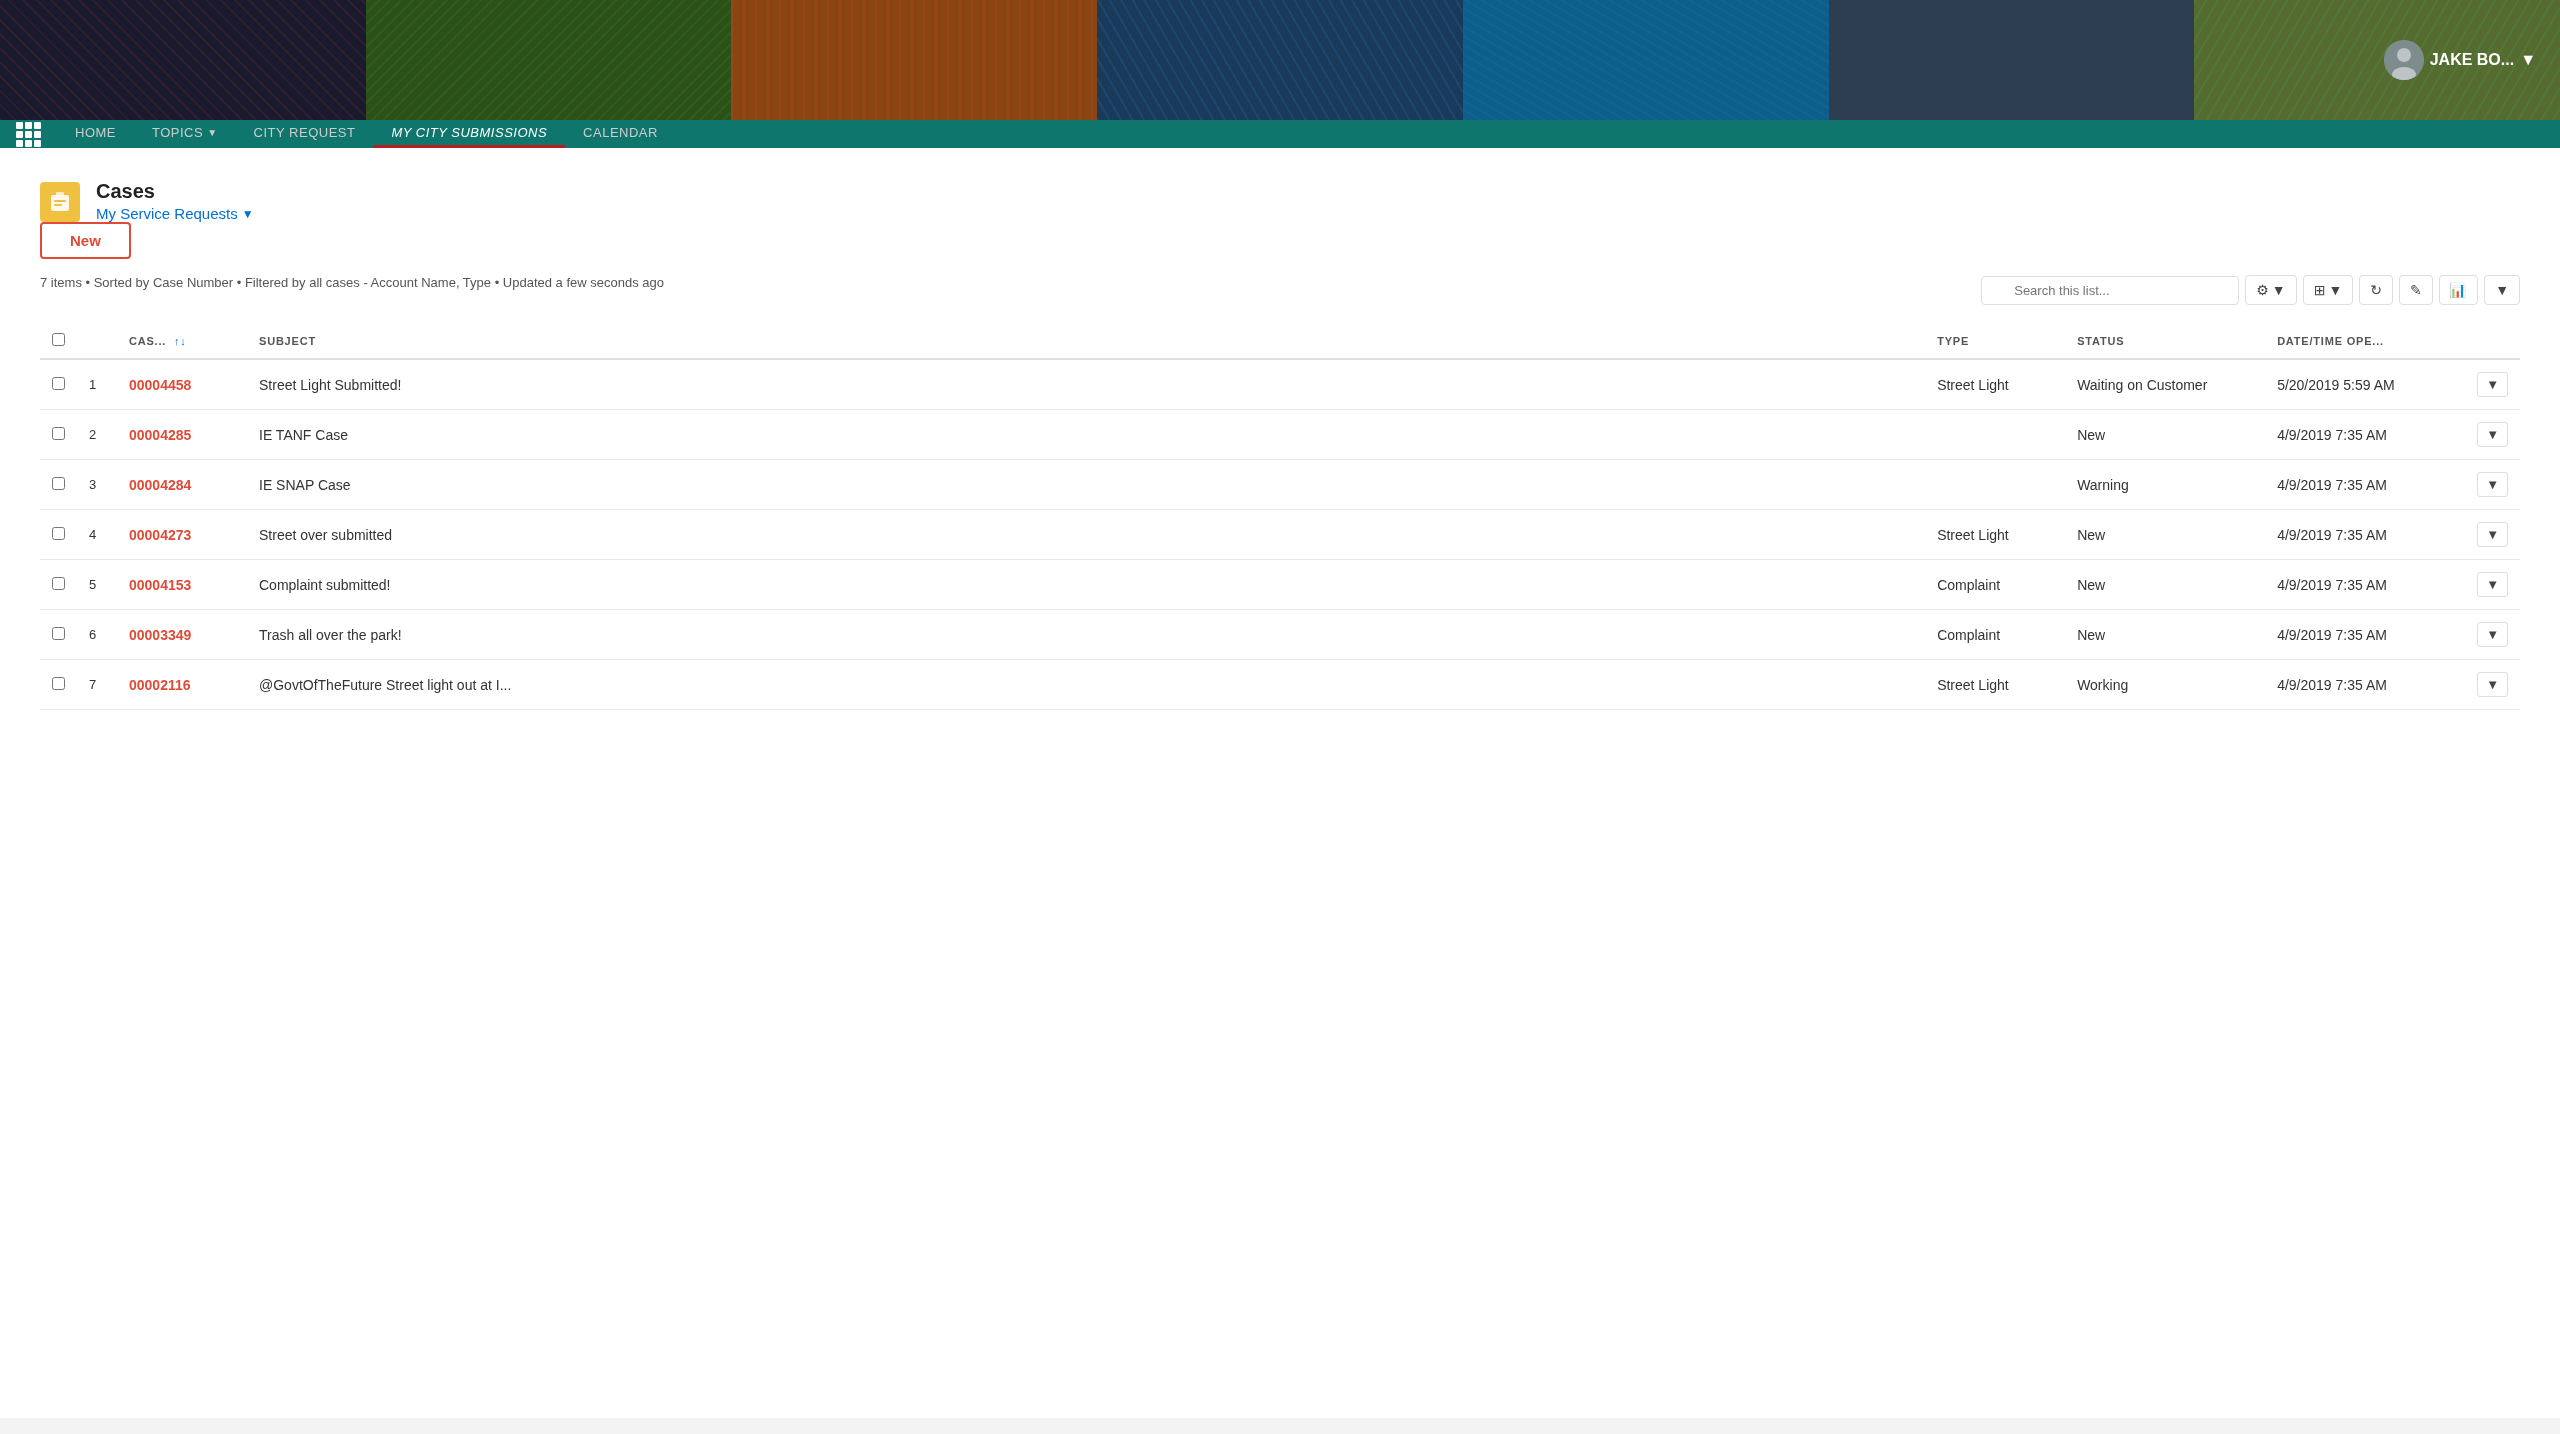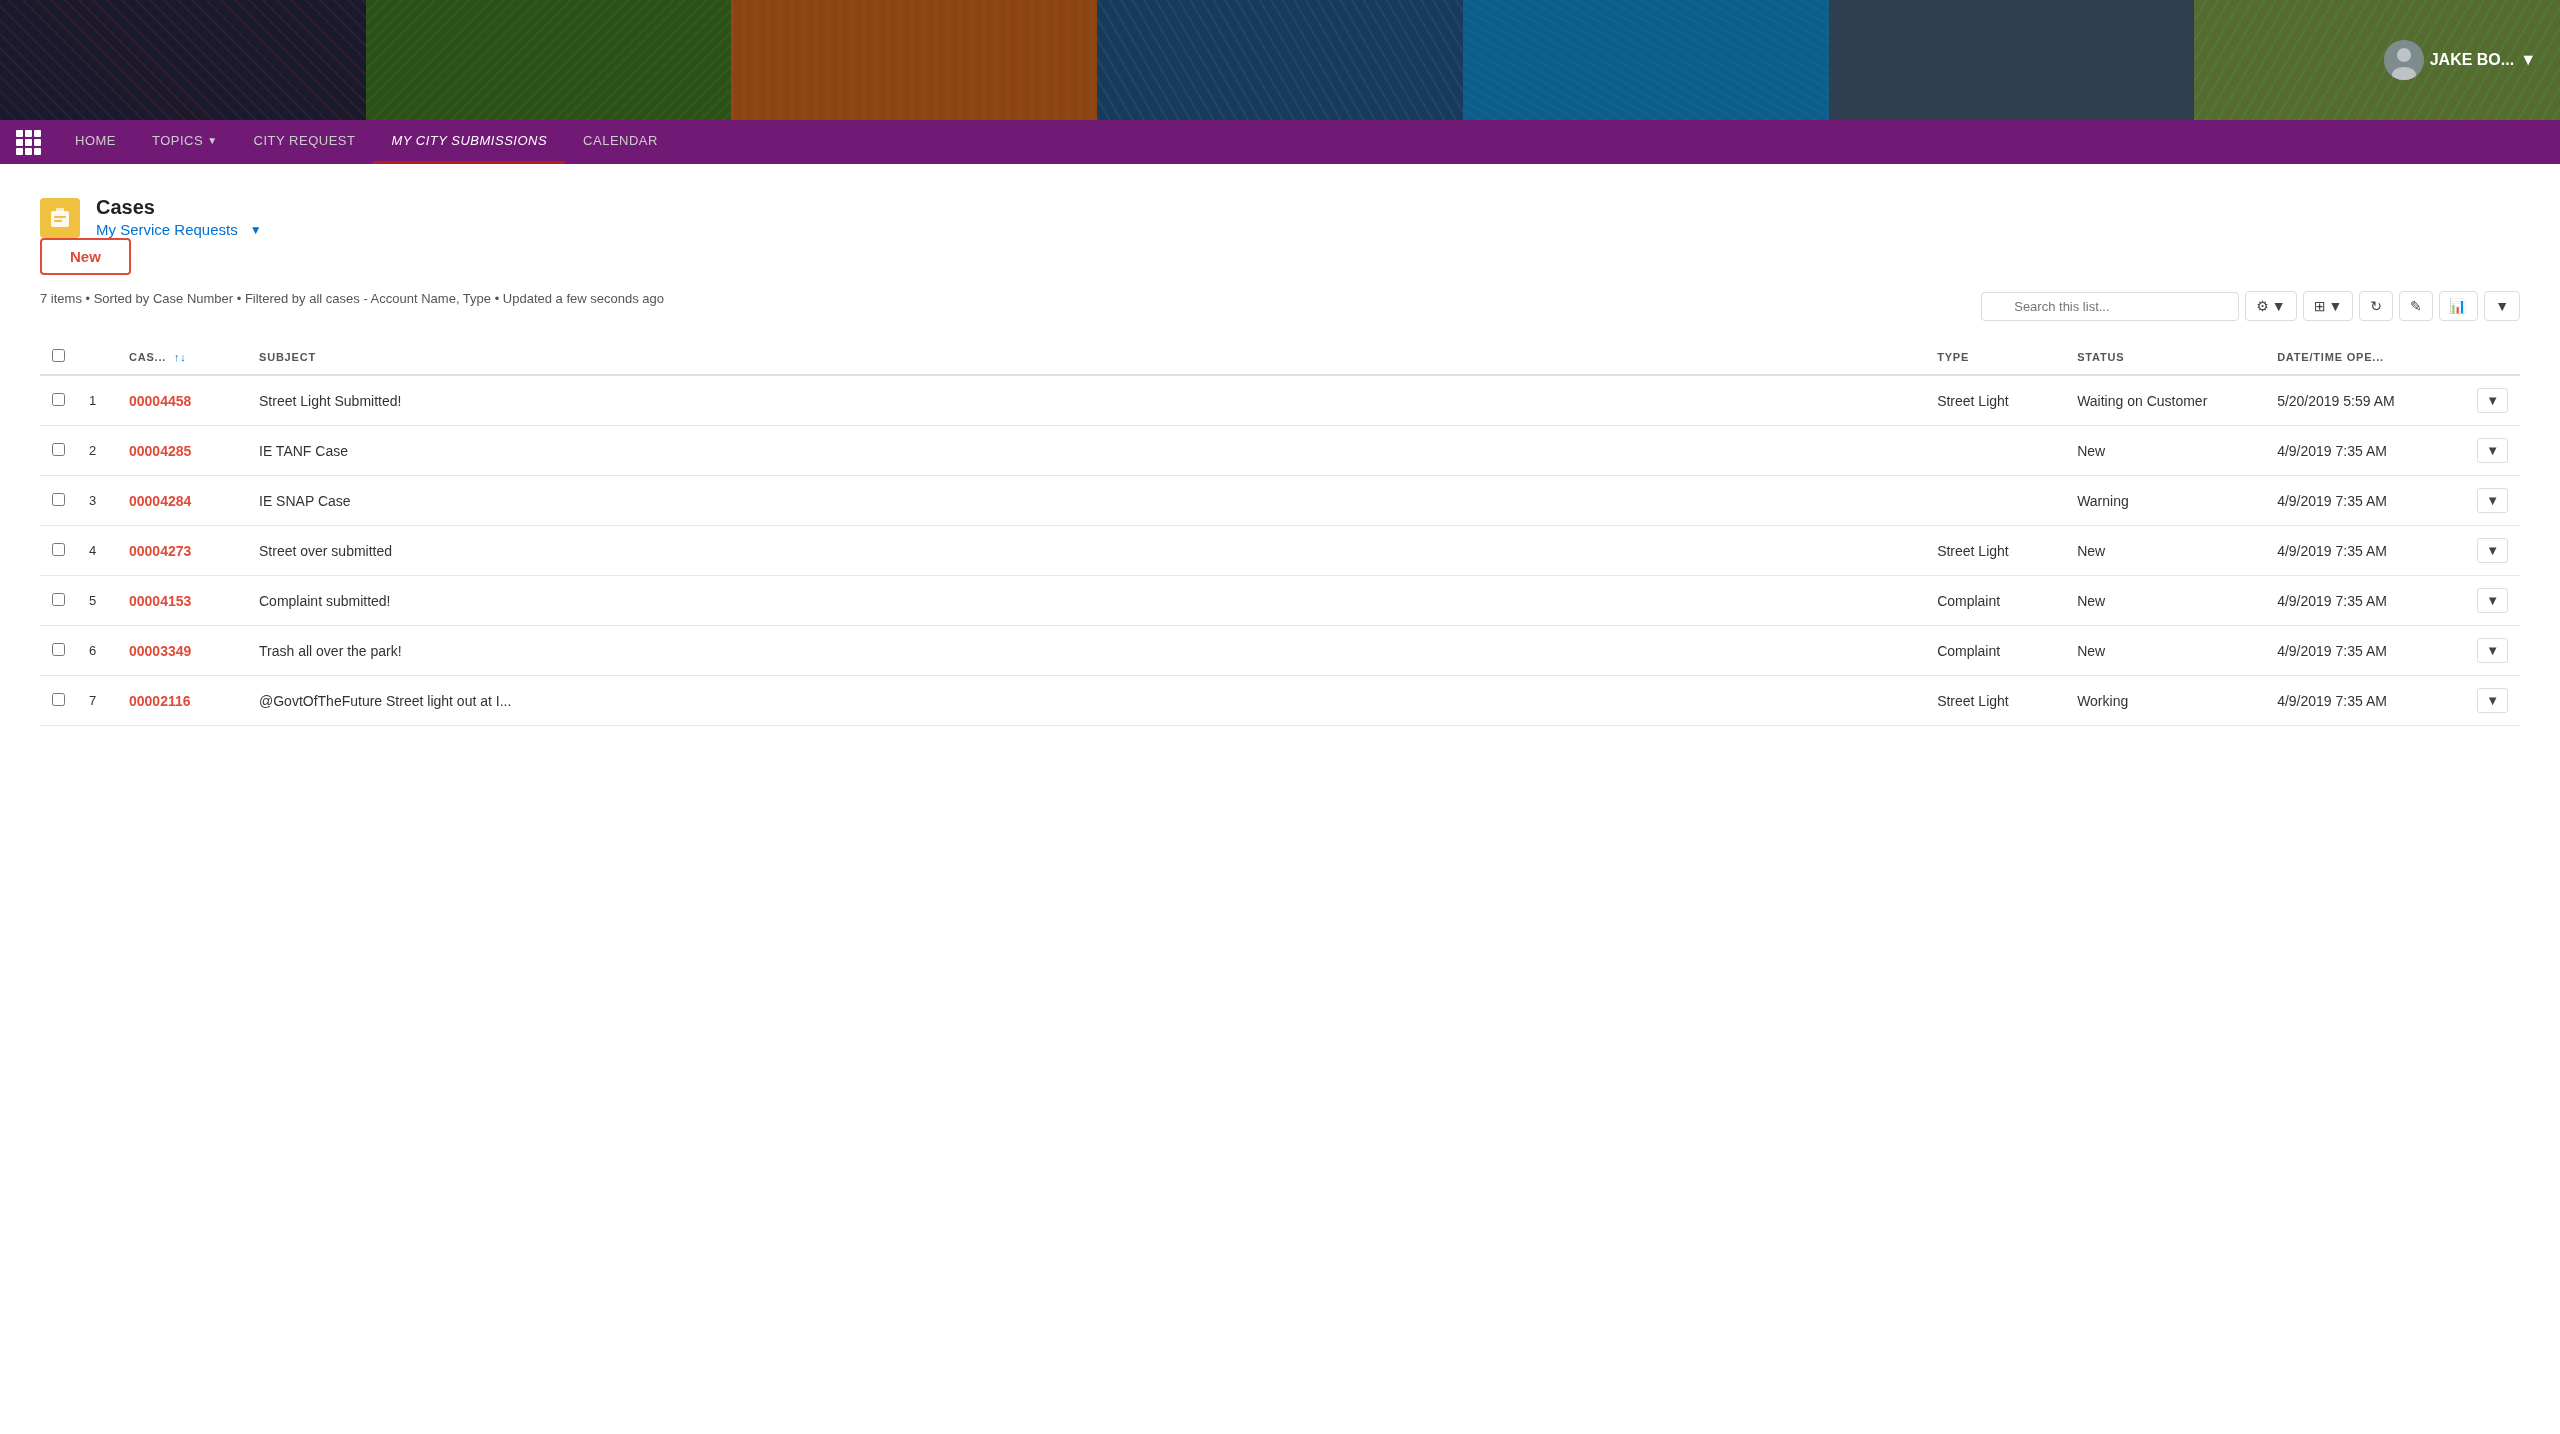--- a/index.html
+++ b/index.html
@@ -77,24 +77,24 @@
       overflow: hidden;
       display: flex;
       align-items: center;
       justify-content: center;
       font-size: 18px;
       color: white;
     }
 
     
     .nav-bar {
-      background: #701a75;
+      background: #0f766e;
       display: flex;
       align-items: stretch;
-      height: 44px;
+      height: 28px;
     }
     .nav-grid-btn {
       background: transparent;
       border: none;
       color: white;
       padding: 0 16px;
       cursor: pointer;
       display: flex;
       align-items: center;
       justify-content: center;
@@ -158,21 +158,21 @@
       color: white;
       font-size: 20px;
       margin-top: 2px;
     }
     .cases-title { font-size: 20px; font-weight: 700; color: #222; }
     .cases-subtitle {
       font-size: 15px;
       color: #0070d2;
       display: flex;
       align-items: center;
-      gap: 12px;
+      gap: 4px;
       cursor: pointer;
       margin-top: 2px;
       justify-content: flex-end;
     }
     .cases-subtitle .down-arrow { color: #0070d2; font-size: 12px; }
 
     .new-btn {
       border: 2px solid #e04b38;
       background: white;
       color: #e04b38;

